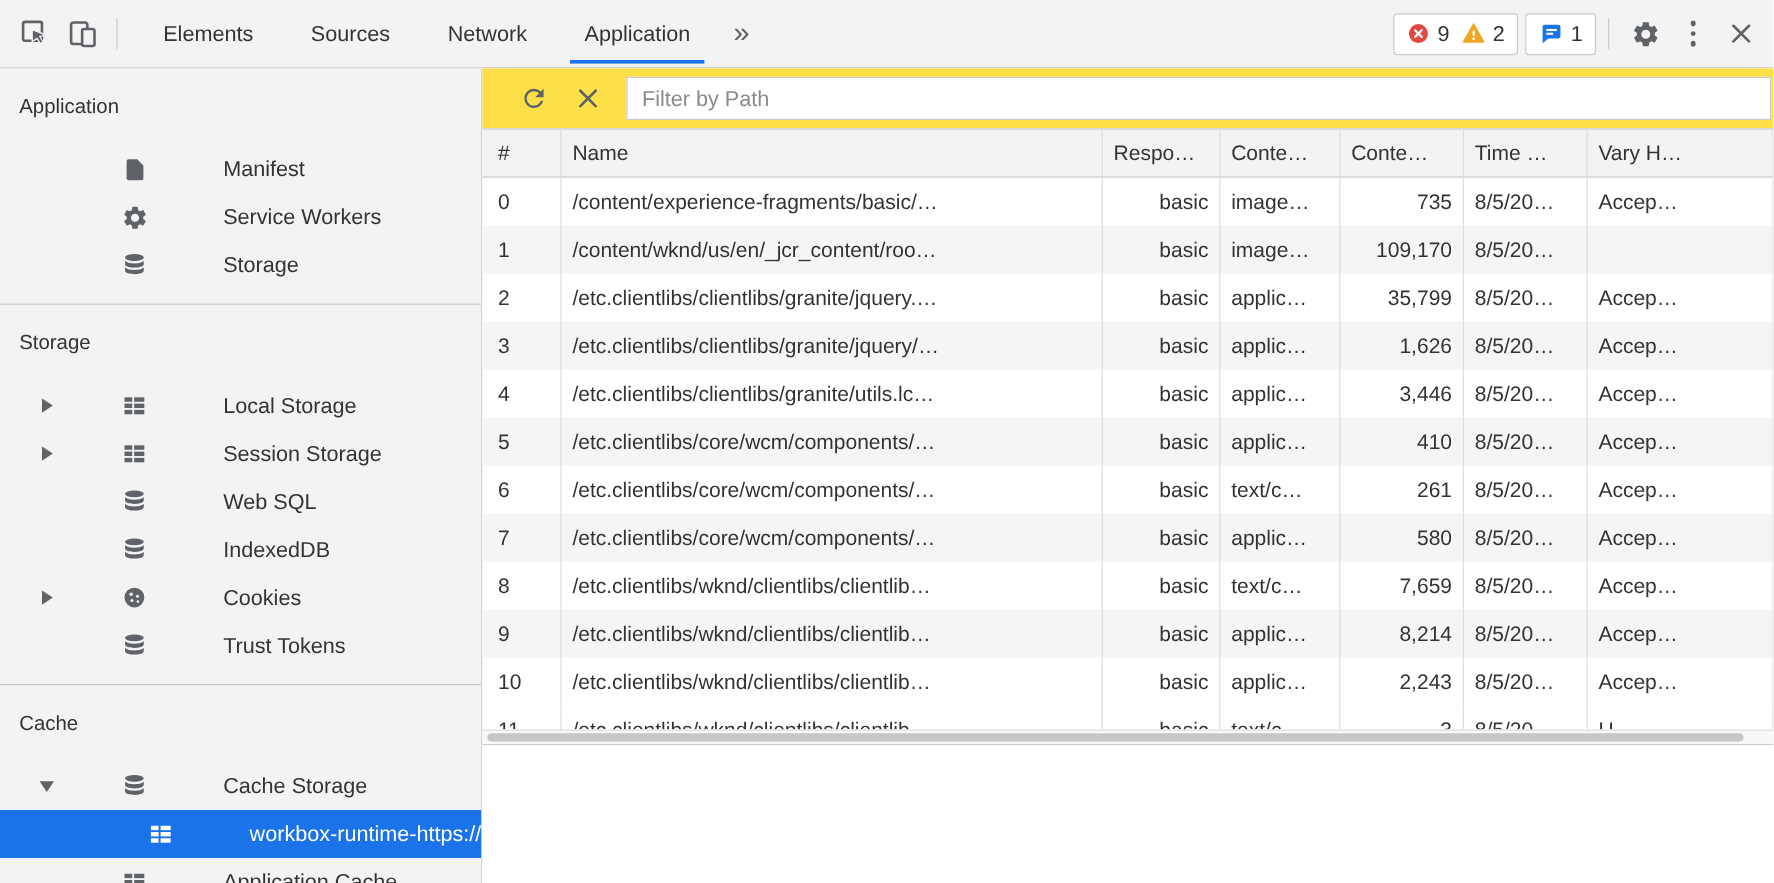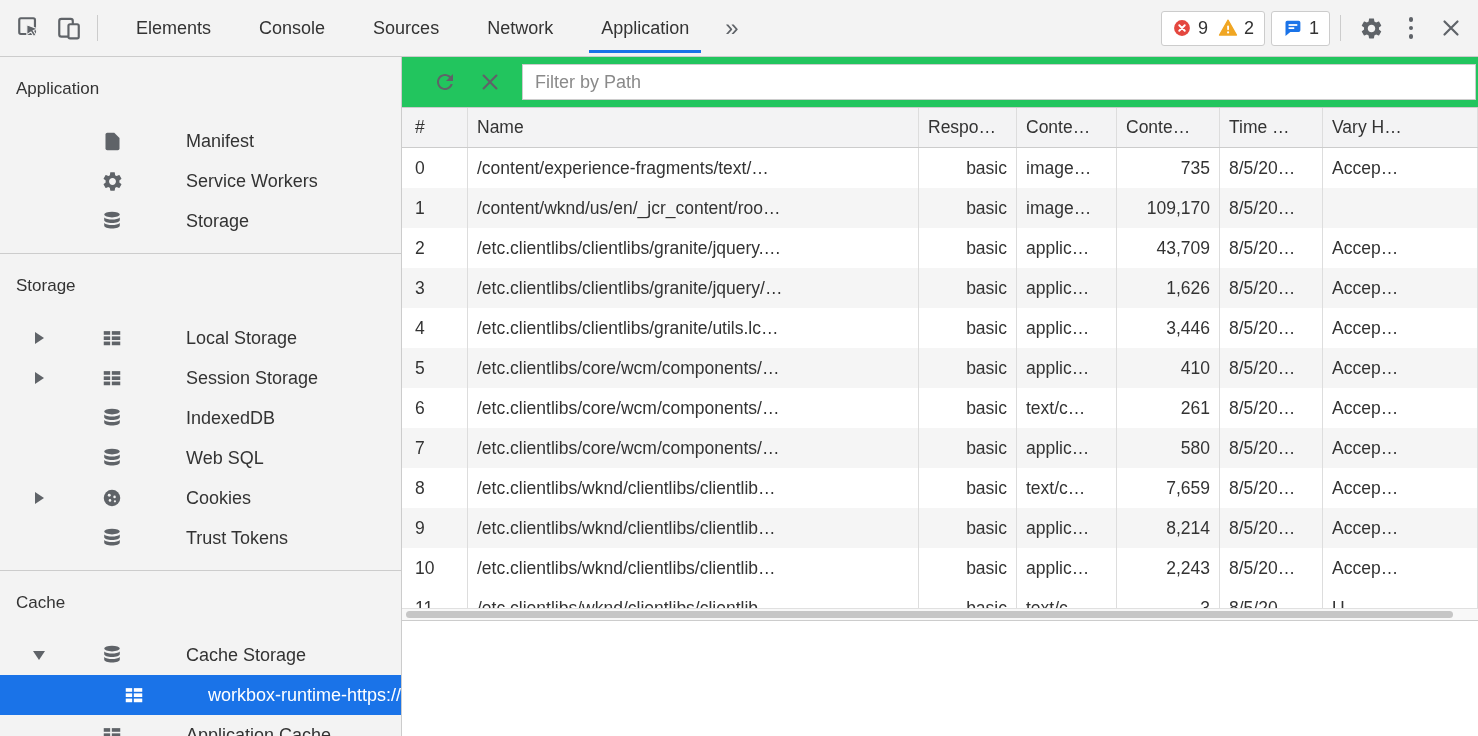--- a/index.html
+++ b/index.html
@@ -43,21 +43,21 @@
   .arrow-expanded::before { content:''; display:block; border-top:9px solid #5f6368;
       border-left:6px solid transparent; border-right:6px solid transparent; }
   .side-item .s-icon { width:24px; flex:0 0 24px; display:flex; align-items:center; justify-content:center;
                        color:#5f6368; margin-right:14px; }
   .side-item.child { padding-left:48px; }
   .side-item.selected { background:#1a73e8; color:#ffffff; }
   .side-item.selected .s-icon { color:#fff; }
 
   
   .content { flex:1; display:flex; flex-direction:column; min-width:0; background:#fff; }
-  .filter-bar { height:50px; flex:0 0 50px; background:#22c55e; display:flex; align-items:center; padding:0 2px 0 14px; }
+  .filter-bar { height:50px; flex:0 0 50px; background:#fde047; display:flex; align-items:center; padding:0 2px 0 14px; }
   .filter-input { flex:1; height:36px; margin-left:12px; border:1px solid #ccc; background:#fff;
                   font-size:18px; padding:0 12px; color:#333; font-family:"Liberation Sans",sans-serif; outline:none; }
   .filter-input::placeholder { color:#8a8a8a; }
 
   .grid { flex:0 0 auto; }
   .grid-row { display:flex; height:40px; align-items:stretch; }
   .grid-cell { display:flex; align-items:center; padding:0 9px; font-size:17.5px; color:#333;
                border-right:1px solid #ddd; white-space:nowrap; overflow:hidden; }
   .grid-cell.num { justify-content:flex-end; }
   .grid-header { background:#f3f3f4; border-top:1px solid #ccc; border-bottom:1px solid #ccc; height:41px; }
@@ -88,21 +88,20 @@
     </div>
     <div class="tool-btn">
       <svg width="26" height="26" viewBox="0 0 24 24">
         <rect x="3" y="3.5" width="12.5" height="16.5" rx="2" fill="none" stroke="currentColor" stroke-width="2"></rect>
         <rect x="11.5" y="8.5" width="9.5" height="13" rx="1.5" fill="#f3f3f3" stroke="currentColor" stroke-width="2"></rect>
       </svg>
     </div>
     <div class="vsep"></div>
     <div class="tab-strip">
         <div class="tab">Elements</div>
-        <div class="tab">Console</div>
         <div class="tab">Sources</div>
         <div class="tab">Network</div>
         <div class="tab selected">Application</div>
       </div>
     <div class="more-tabs">»</div>
 
     <div class="toolbar-right">
       <div class="badge-group">
         <span>
           <svg width="20" height="20" viewBox="0 0 24 24">
@@ -220,32 +219,32 @@
             </div>
             <div class="side-item">
               <span class="arrow"></span>
               <span class="s-icon">
                 <svg width="22" height="22" viewBox="0 0 24 24" fill="currentColor">
                   <ellipse cx="12" cy="5" rx="8.5" ry="3.1"></ellipse>
                   <path d="M3.5 8.1c1.7 1.5 4.9 2.3 8.5 2.3s6.8-.8 8.5-2.3v3c0 1.7-3.8 3.1-8.5 3.1s-8.5-1.4-8.5-3.1z"></path>
                   <path d="M3.5 14.1c1.7 1.5 4.9 2.3 8.5 2.3s6.8-.8 8.5-2.3v3c0 1.7-3.8 3.1-8.5 3.1s-8.5-1.4-8.5-3.1z"></path>
                 </svg>
               </span>
-              <span>IndexedDB</span>
+              <span>Web SQL</span>
             </div>
             <div class="side-item">
               <span class="arrow"></span>
               <span class="s-icon">
                 <svg width="22" height="22" viewBox="0 0 24 24" fill="currentColor">
                   <ellipse cx="12" cy="5" rx="8.5" ry="3.1"></ellipse>
                   <path d="M3.5 8.1c1.7 1.5 4.9 2.3 8.5 2.3s6.8-.8 8.5-2.3v3c0 1.7-3.8 3.1-8.5 3.1s-8.5-1.4-8.5-3.1z"></path>
                   <path d="M3.5 14.1c1.7 1.5 4.9 2.3 8.5 2.3s6.8-.8 8.5-2.3v3c0 1.7-3.8 3.1-8.5 3.1s-8.5-1.4-8.5-3.1z"></path>
                 </svg>
               </span>
-              <span>Web SQL</span>
+              <span>IndexedDB</span>
             </div>
             <div class="side-item">
               <span class="arrow arrow-collapsed"></span>
               <span class="s-icon">
                 <svg width="22" height="22" viewBox="0 0 24 24">
                   <circle cx="12" cy="12" r="9" fill="currentColor"></circle>
                   <circle cx="9" cy="9" r="1.6" fill="#f3f3f3"></circle>
                   <circle cx="14.8" cy="10.8" r="1.4" fill="#f3f3f3"></circle>
                   <circle cx="9.8" cy="14.6" r="1.4" fill="#f3f3f3"></circle>
                   <circle cx="15.2" cy="15.6" r="1.2" fill="#f3f3f3"></circle>
@@ -333,42 +332,42 @@
             <div class="grid-cell c1">Name</div>
             <div class="grid-cell c2">Respo…</div>
             <div class="grid-cell c3">Conte…</div>
             <div class="grid-cell c4">Conte…</div>
             <div class="grid-cell c5">Time …</div>
             <div class="grid-cell c6">Vary H…</div>
           </div>
         <div class="grid-body">
             <div class="grid-row">
               <div class="grid-cell c0">0</div>
-              <div class="grid-cell c1">/content/experience-fragments/text/…</div>
+              <div class="grid-cell c1">/content/experience-fragments/basic/…</div>
               <div class="grid-cell c2 num">basic</div>
               <div class="grid-cell c3">image…</div>
               <div class="grid-cell c4 num">735</div>
               <div class="grid-cell c5">8/5/20…</div>
               <div class="grid-cell c6">Accep…</div>
             </div>
             <div class="grid-row">
               <div class="grid-cell c0">1</div>
               <div class="grid-cell c1">/content/wknd/us/en/_jcr_content/roo…</div>
               <div class="grid-cell c2 num">basic</div>
               <div class="grid-cell c3">image…</div>
               <div class="grid-cell c4 num">109,170</div>
               <div class="grid-cell c5">8/5/20…</div>
               <div class="grid-cell c6"></div>
             </div>
             <div class="grid-row">
               <div class="grid-cell c0">2</div>
               <div class="grid-cell c1">/etc.clientlibs/clientlibs/granite/jquery.…</div>
               <div class="grid-cell c2 num">basic</div>
               <div class="grid-cell c3">applic…</div>
-              <div class="grid-cell c4 num">43,709</div>
+              <div class="grid-cell c4 num">35,799</div>
               <div class="grid-cell c5">8/5/20…</div>
               <div class="grid-cell c6">Accep…</div>
             </div>
             <div class="grid-row">
               <div class="grid-cell c0">3</div>
               <div class="grid-cell c1">/etc.clientlibs/clientlibs/granite/jquery/…</div>
               <div class="grid-cell c2 num">basic</div>
               <div class="grid-cell c3">applic…</div>
               <div class="grid-cell c4 num">1,626</div>
               <div class="grid-cell c5">8/5/20…</div>

